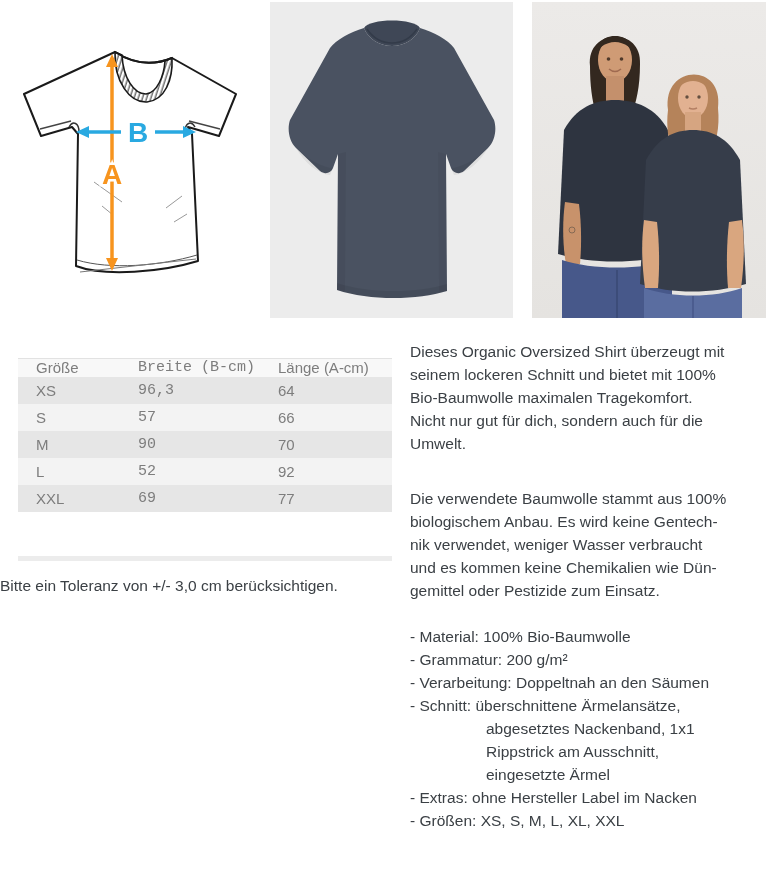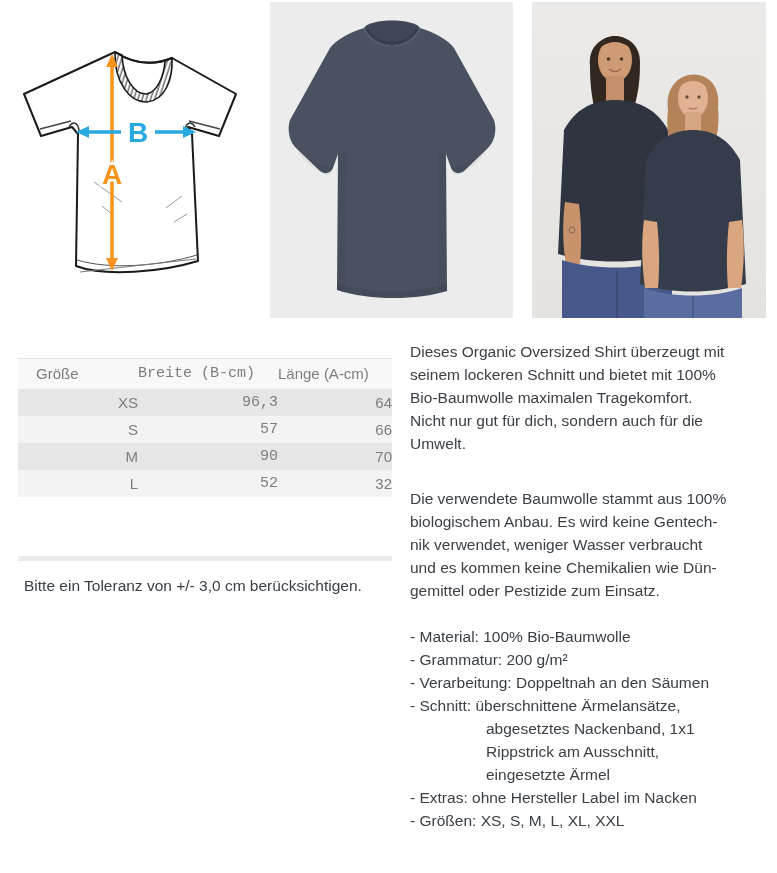--- a/index.html
+++ b/index.html
@@ -20,29 +20,29 @@
   
   .diagram-box{left:10px;top:10px;width:240px;height:300px;}
   .photo-flat{left:270px;top:2px;width:243px;height:316px;background:var(--photo-bg);}
   .photo-models{left:532px;top:2px;width:234px;height:316px;}
   .photo-flat svg,.photo-models svg,.diagram-box svg{display:block;width:100%;height:100%;}
 
   
   .size-table{left:18px;top:358px;width:374px;border-collapse:collapse;
     font-size:15px;color:var(--text-grey);table-layout:fixed;}
   .size-table th,.size-table td{font-weight:400;text-align:left;padding:0;}
-  .size-table th{height:30px;background:#f8f8f8;border-top:1px solid #e2e2e2;}
-  .size-table td{height:27px;text-align:right;}
+  .size-table th{height:18px;background:#f8f8f8;border-top:1px solid #e2e2e2;}
+  .size-table td{height:27px;}
   .size-table th:first-child,.size-table td:first-child{width:120px;padding-left:18px;}
   .size-table th:nth-child(2),.size-table td:nth-child(2){width:140px;font-family:Liberation Mono, monospace;}
   .size-table tbody tr:nth-child(odd){background:var(--table-stripe);}
   .size-table tbody tr:nth-child(even){background:var(--table-stripe-light);}
   .table-footstrip{left:18px;top:556px;width:374px;height:5px;background:#ececec;}
 
-  .tolerance-note{left:24px;top:577px;font-size:15.5px;color:var(--text-dark);white-space:nowrap;}
+  .tolerance-note{left:0;top:577px;font-size:15.5px;color:var(--text-dark);white-space:nowrap;}
 
   
   .description{left:410px;top:340px;width:370px;font-size:15.5px;line-height:23px;color:var(--text-dark);}
   .description .ln{white-space:nowrap;}
   .para{margin:0 0 32px 0;}
   .para.last{margin-bottom:23px;}
   .spec-list .ln.ind{padding-left:76px;}
 </style>
 </head>
 <body>
@@ -175,21 +175,26 @@
       <td>66</td>
     </tr>
     <tr>
       <td>M</td>
       <td>90</td>
       <td>70</td>
     </tr>
     <tr>
       <td>L</td>
       <td>52</td>
-      <td>32</td>
+      <td>92</td>
+    </tr>
+    <tr>
+      <td>XXL</td>
+      <td>69</td>
+      <td>77</td>
     </tr>
   </tbody>
 </table>
 <div class="abs table-footstrip"></div>
 
 <div class="abs tolerance-note">Bitte ein Toleranz von +/- 3,0 cm berücksichtigen.</div>
 
 <div class="abs description">
   <div class="para">
     <div class="ln">Dieses Organic Oversized Shirt überzeugt mit</div>

